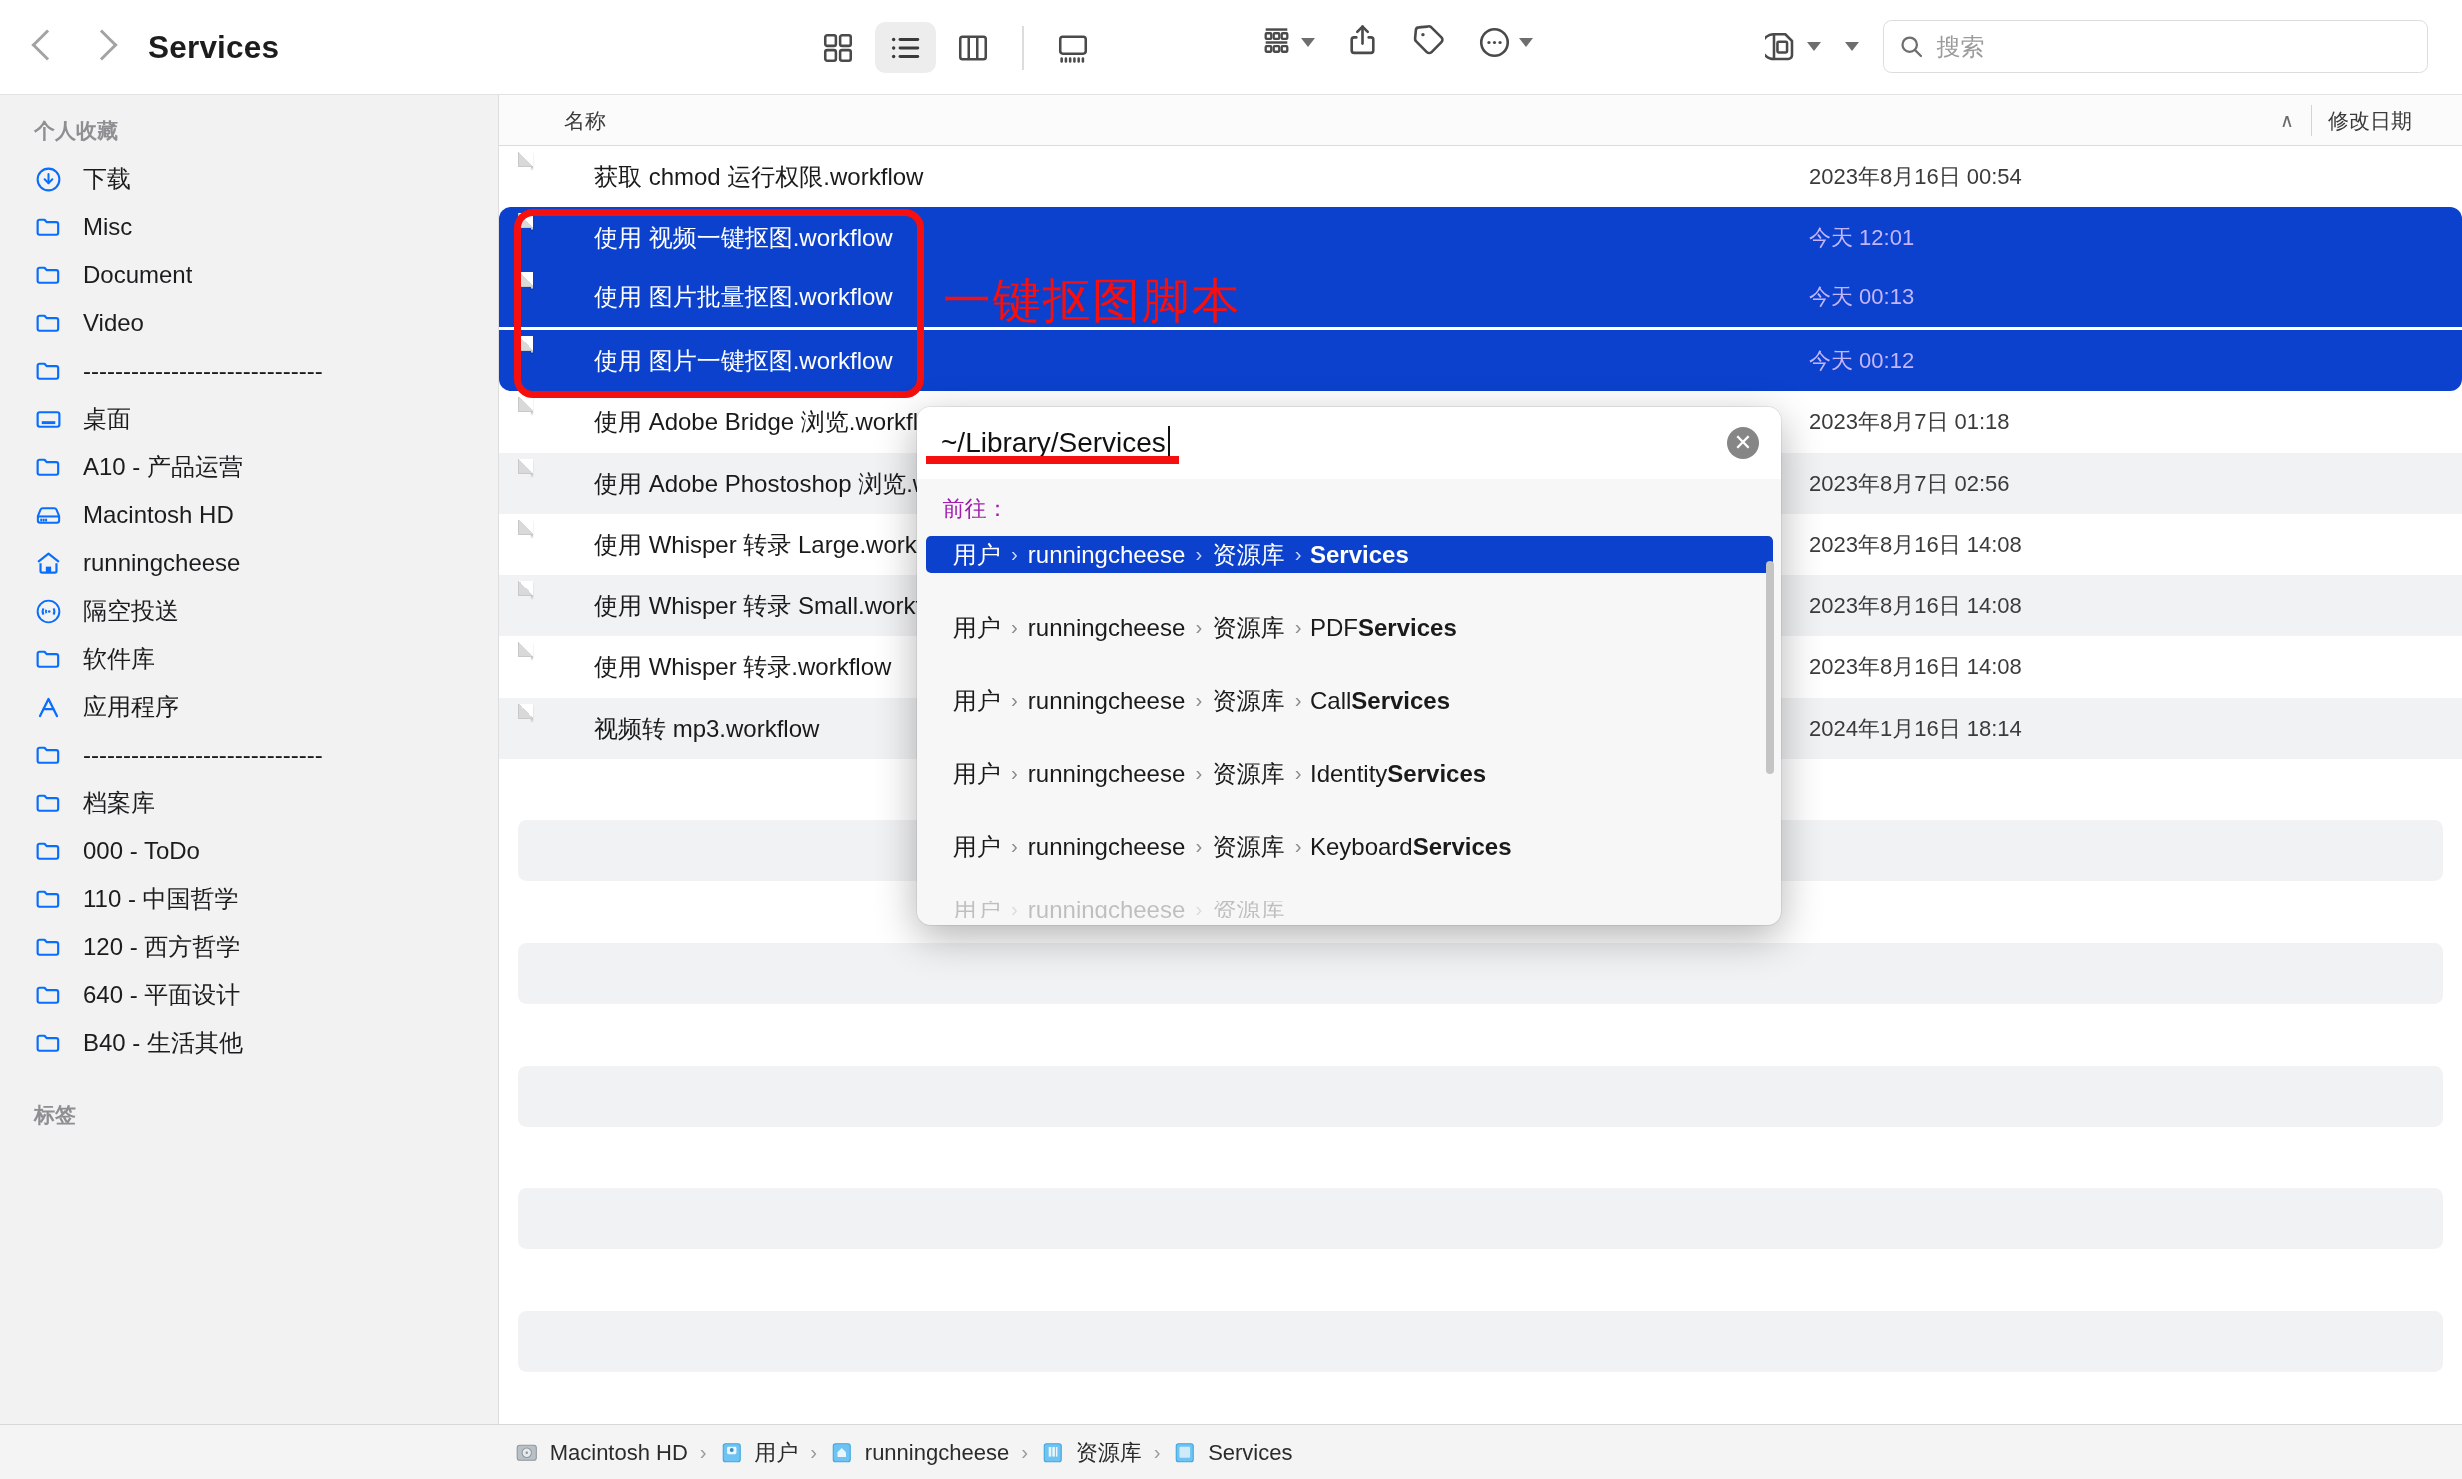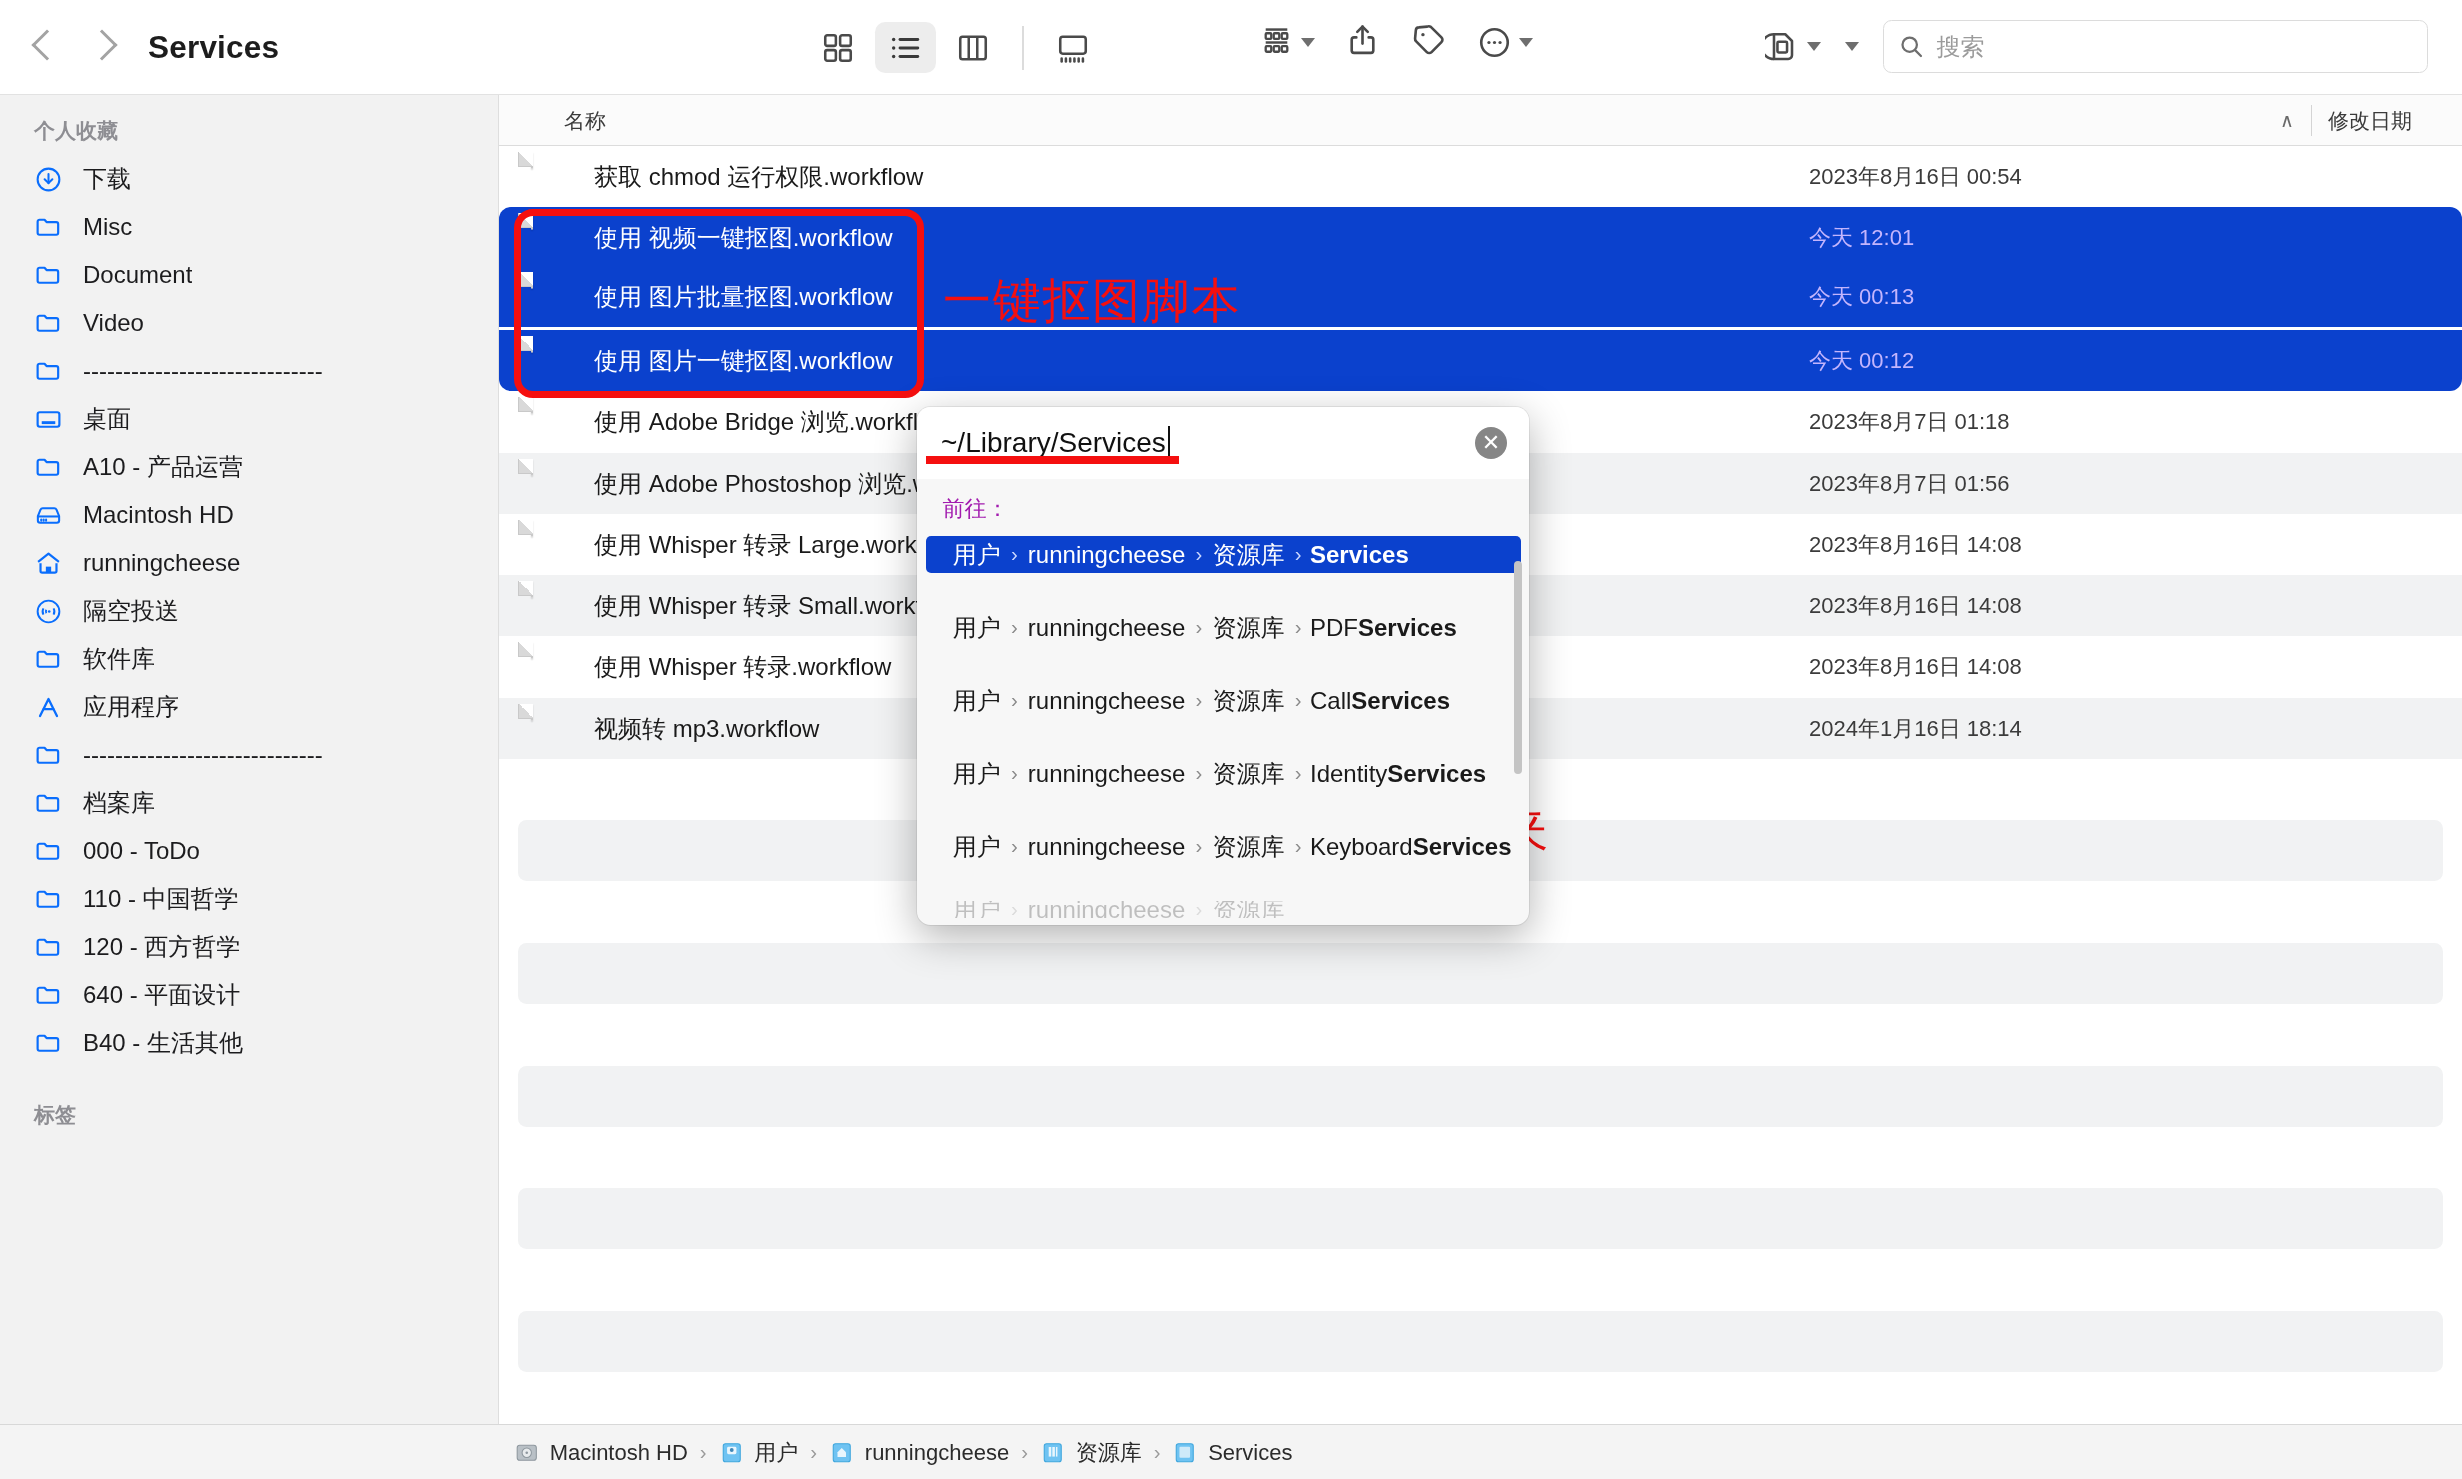--- a/index.html
+++ b/index.html
@@ -203,21 +203,21 @@
     position: absolute;
     left: 926px; top: 456px;
     width: 253px; height: 7.7px;
     background: #f50f0f;
   }
 
   
   #goto {
     position: absolute;
     left: 917px; top: 407px;
-    width: 612px;
+    width: 864px;
     background: #f7f7f7;
     border-radius: 13.6px;
     box-shadow: 0 12px 41px rgba(0,0,0,0.30), 0 0 0 0.9px rgba(0,0,0,0.07);
     overflow: hidden;
   }
   #goto-field {
     height: 72px;
     background: #ffffff;
     display: flex; align-items: center;
     padding: 0 24px;
@@ -645,21 +645,21 @@
         <div class="row stripe" style="top:307px">
           <span class="r-icon">
             <span class="doc"><span class="glyph">
               <svg width="29" height="29" viewBox="0 0 24 24" fill="none" stroke="#111" stroke-width="2" stroke-linejoin="round">
                 <path d="M19 13.2v5.4a1.8 1.8 0 0 1-1.8 1.8H5.8A1.8 1.8 0 0 1 4 18.6V7.2a1.8 1.8 0 0 1 1.8-1.8h5.6"></path>
                 <path d="M8.6 15.4 18.6 5.4l1.6 1.6-10 10z" stroke-linecap="round"></path>
               </svg>
                 </span></span>
           </span>
           <span class="r-name">使用 Adobe Phostoshop 浏览.workflow</span>
-          <span class="r-date">2023年8月7日 01:56</span>
+          <span class="r-date">2023年8月7日 02:56</span>
 
         </div>
 
         <div class="row" style="top:368px">
           <span class="r-icon">
             <span class="doc"><span class="glyph">
               <svg width="29" height="29" viewBox="0 0 24 24" fill="none" stroke="#111" stroke-width="2" stroke-linecap="round">
                 <rect x="9.2" y="3" width="5.6" height="10.6" rx="2.8"></rect>
                 <path d="M6 11.4a6 6 0 0 0 12 0"></path>
                 <line x1="12" y1="17.4" x2="12" y2="20.4"></line>

